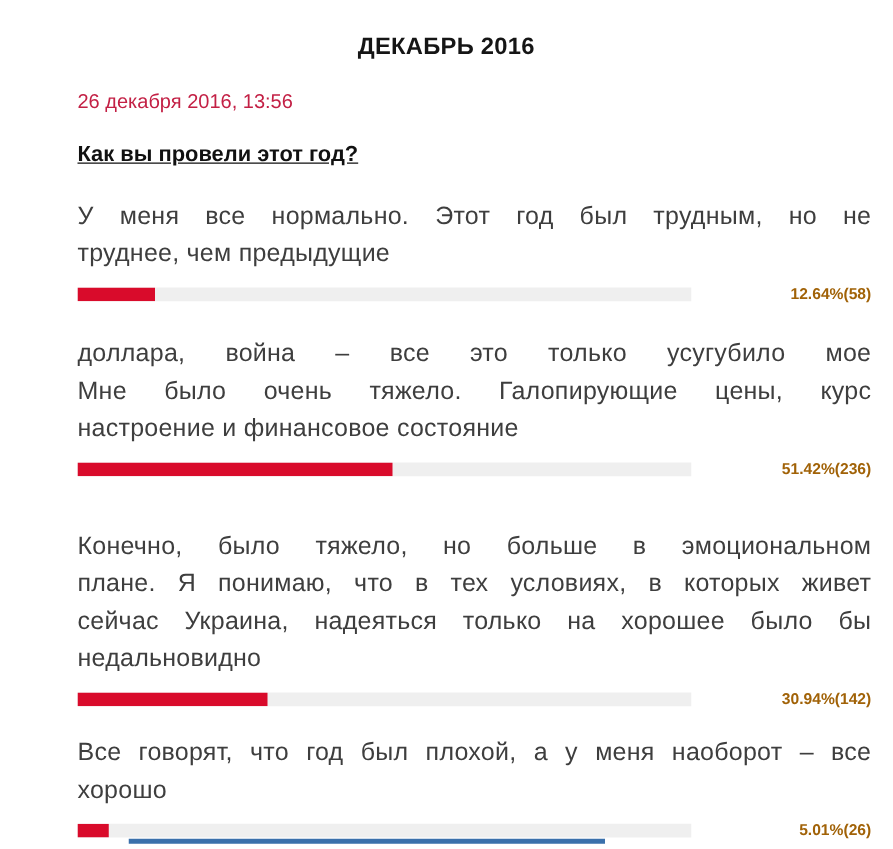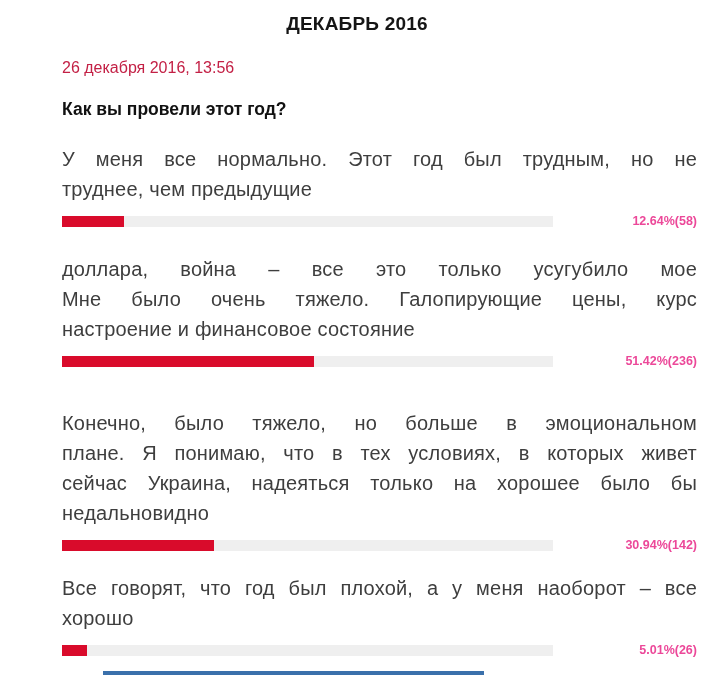--- a/index.html
+++ b/index.html
@@ -9,37 +9,38 @@
   }
   .page {
     position: relative;
     width: 714px;
     height: 679px;
     background: #ffffff;
     font-family: "Liberation Sans", sans-serif;
     overflow: hidden;
   }
   .page-title {
-    padding-top: 13px;
+    padding-top: 27px;
     text-align: center;
     font-size: 19px;
     font-weight: bold;
     color: #151515;
     letter-spacing: 0.2px;
   }
   .post-date {
     margin: 24px 0 0 62px;
     font-size: 16px;
     color: #c32045;
   }
   .question {
     margin: 22px 0 0 62px;
     font-size: 17.5px;
     font-weight: bold;
     color: #111111;
+    text-decoration: underline;
   }
   .options {
     margin-left: 62px;
     width: 635px;
   }
   .option { margin-top: 27px; }
   .option:nth-child(1) { margin-top: 24px; }
   .option:nth-child(3) { margin-top: 41px; }
   .option:nth-child(4) { margin-top: 22px; }
   .option-text {
@@ -71,21 +72,21 @@
   .bar-fill {
     height: 100%;
     width: 0;
     background: #d90b2b;
   }
   .bar-label {
     flex: 1;
     text-align: right;
     font-size: 12.5px;
     font-weight: bold;
-    color: #ec4899;
+    color: #a16207;
     white-space: nowrap;
   }
   .bottom-divider {
     position: absolute;
     left: 103px;
     top: 671px;
     width: 381px;
     height: 4px;
     background: #3a70ab;
   }

